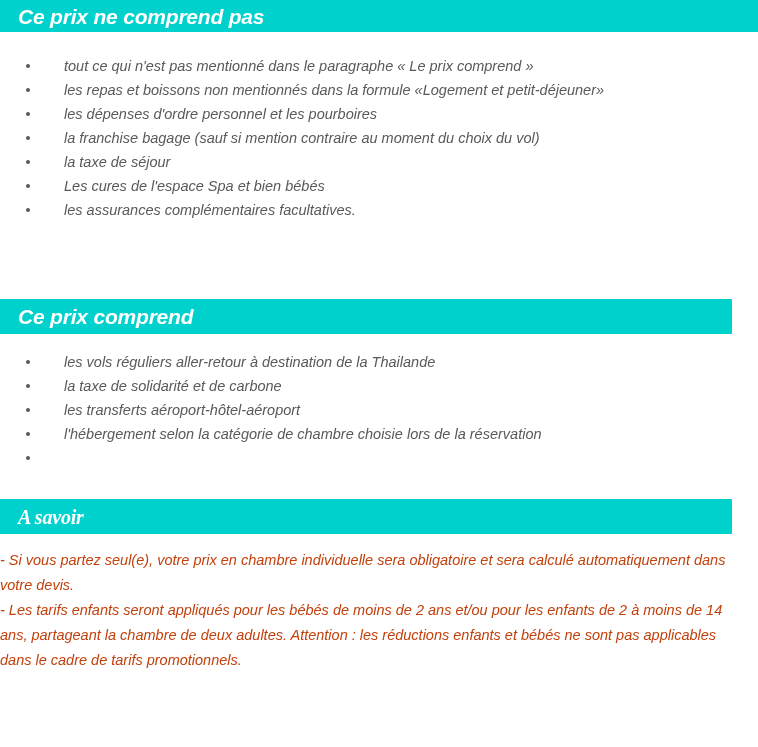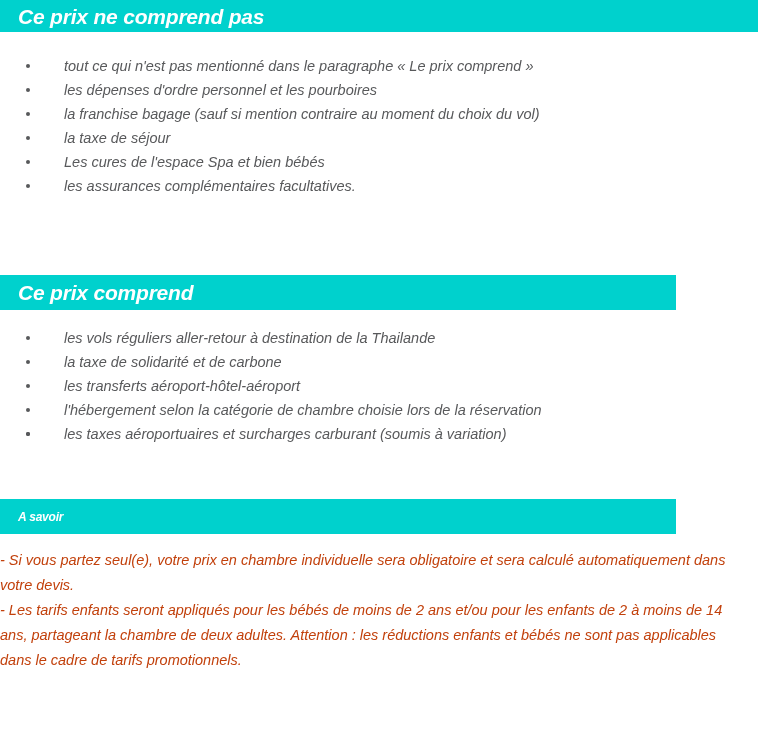--- a/index.html
+++ b/index.html
@@ -24,34 +24,35 @@
   
   .section-header {
     background: #00d1cd;
     height: 32px;
     display: flex;
     align-items: center;
     padding-left: 18px;
     box-sizing: border-box;
   }
   .section-header.narrow {
-    width: 676px;
+    width: 732px;
     height: 35px;
   }
   .section-header .section-title {
     color: #ffffff;
     font-style: italic;
     font-weight: bold;
     font-size: 21px;
     letter-spacing: -0.2px;
     line-height: 1;
     white-space: nowrap;
   }
   .section-header.small .section-title {
-    font-size: 12px;
+    font-size: 20px;
+    font-family: Liberation Serif, serif;
   }
 
   
   .section-body {
     padding: 0;
   }
   ul.bullet-list {
     list-style: none;
     margin: 0;
     padding: 0;
@@ -108,20 +109,24 @@
     </div>
     <div class="section-body">
       <div class="list-gap-top"></div>
       <ul class="bullet-list">
         <li>
           <span class="bullet-dot"></span>
           <span>tout ce qui n'est pas mentionné dans le paragraphe « Le prix comprend »</span>
         </li>
         <li>
           <span class="bullet-dot"></span>
+          <span>les repas et boissons non mentionnés dans la formule «Logement et petit-déjeuner»</span>
+        </li>
+        <li>
+          <span class="bullet-dot"></span>
           <span>les dépenses d'ordre personnel et les pourboires</span>
         </li>
         <li>
           <span class="bullet-dot"></span>
           <span>la franchise bagage (sauf si mention contraire au moment du choix du vol)</span>
         </li>
         <li>
           <span class="bullet-dot"></span>
           <span>la taxe de séjour</span>
         </li>
@@ -158,24 +163,20 @@
           <span class="bullet-dot"></span>
           <span>les transferts aéroport-hôtel-aéroport</span>
         </li>
         <li>
           <span class="bullet-dot"></span>
           <span>l'hébergement selon la catégorie de chambre choisie lors de la réservation</span>
         </li>
         <li>
           <span class="bullet-dot"></span>
         </li>
-        <li>
-          <span class="bullet-dot"></span>
-          <span>les taxes aéroportuaires et surcharges carburant (soumis à variation)</span>
-        </li>
       </ul>
     </div>
   </div>
 
   <div class="spacer-after-second"></div>
 
   <div class="section">
     <div class="section-header narrow small">
       <span class="section-title">A savoir</span>
     </div>

